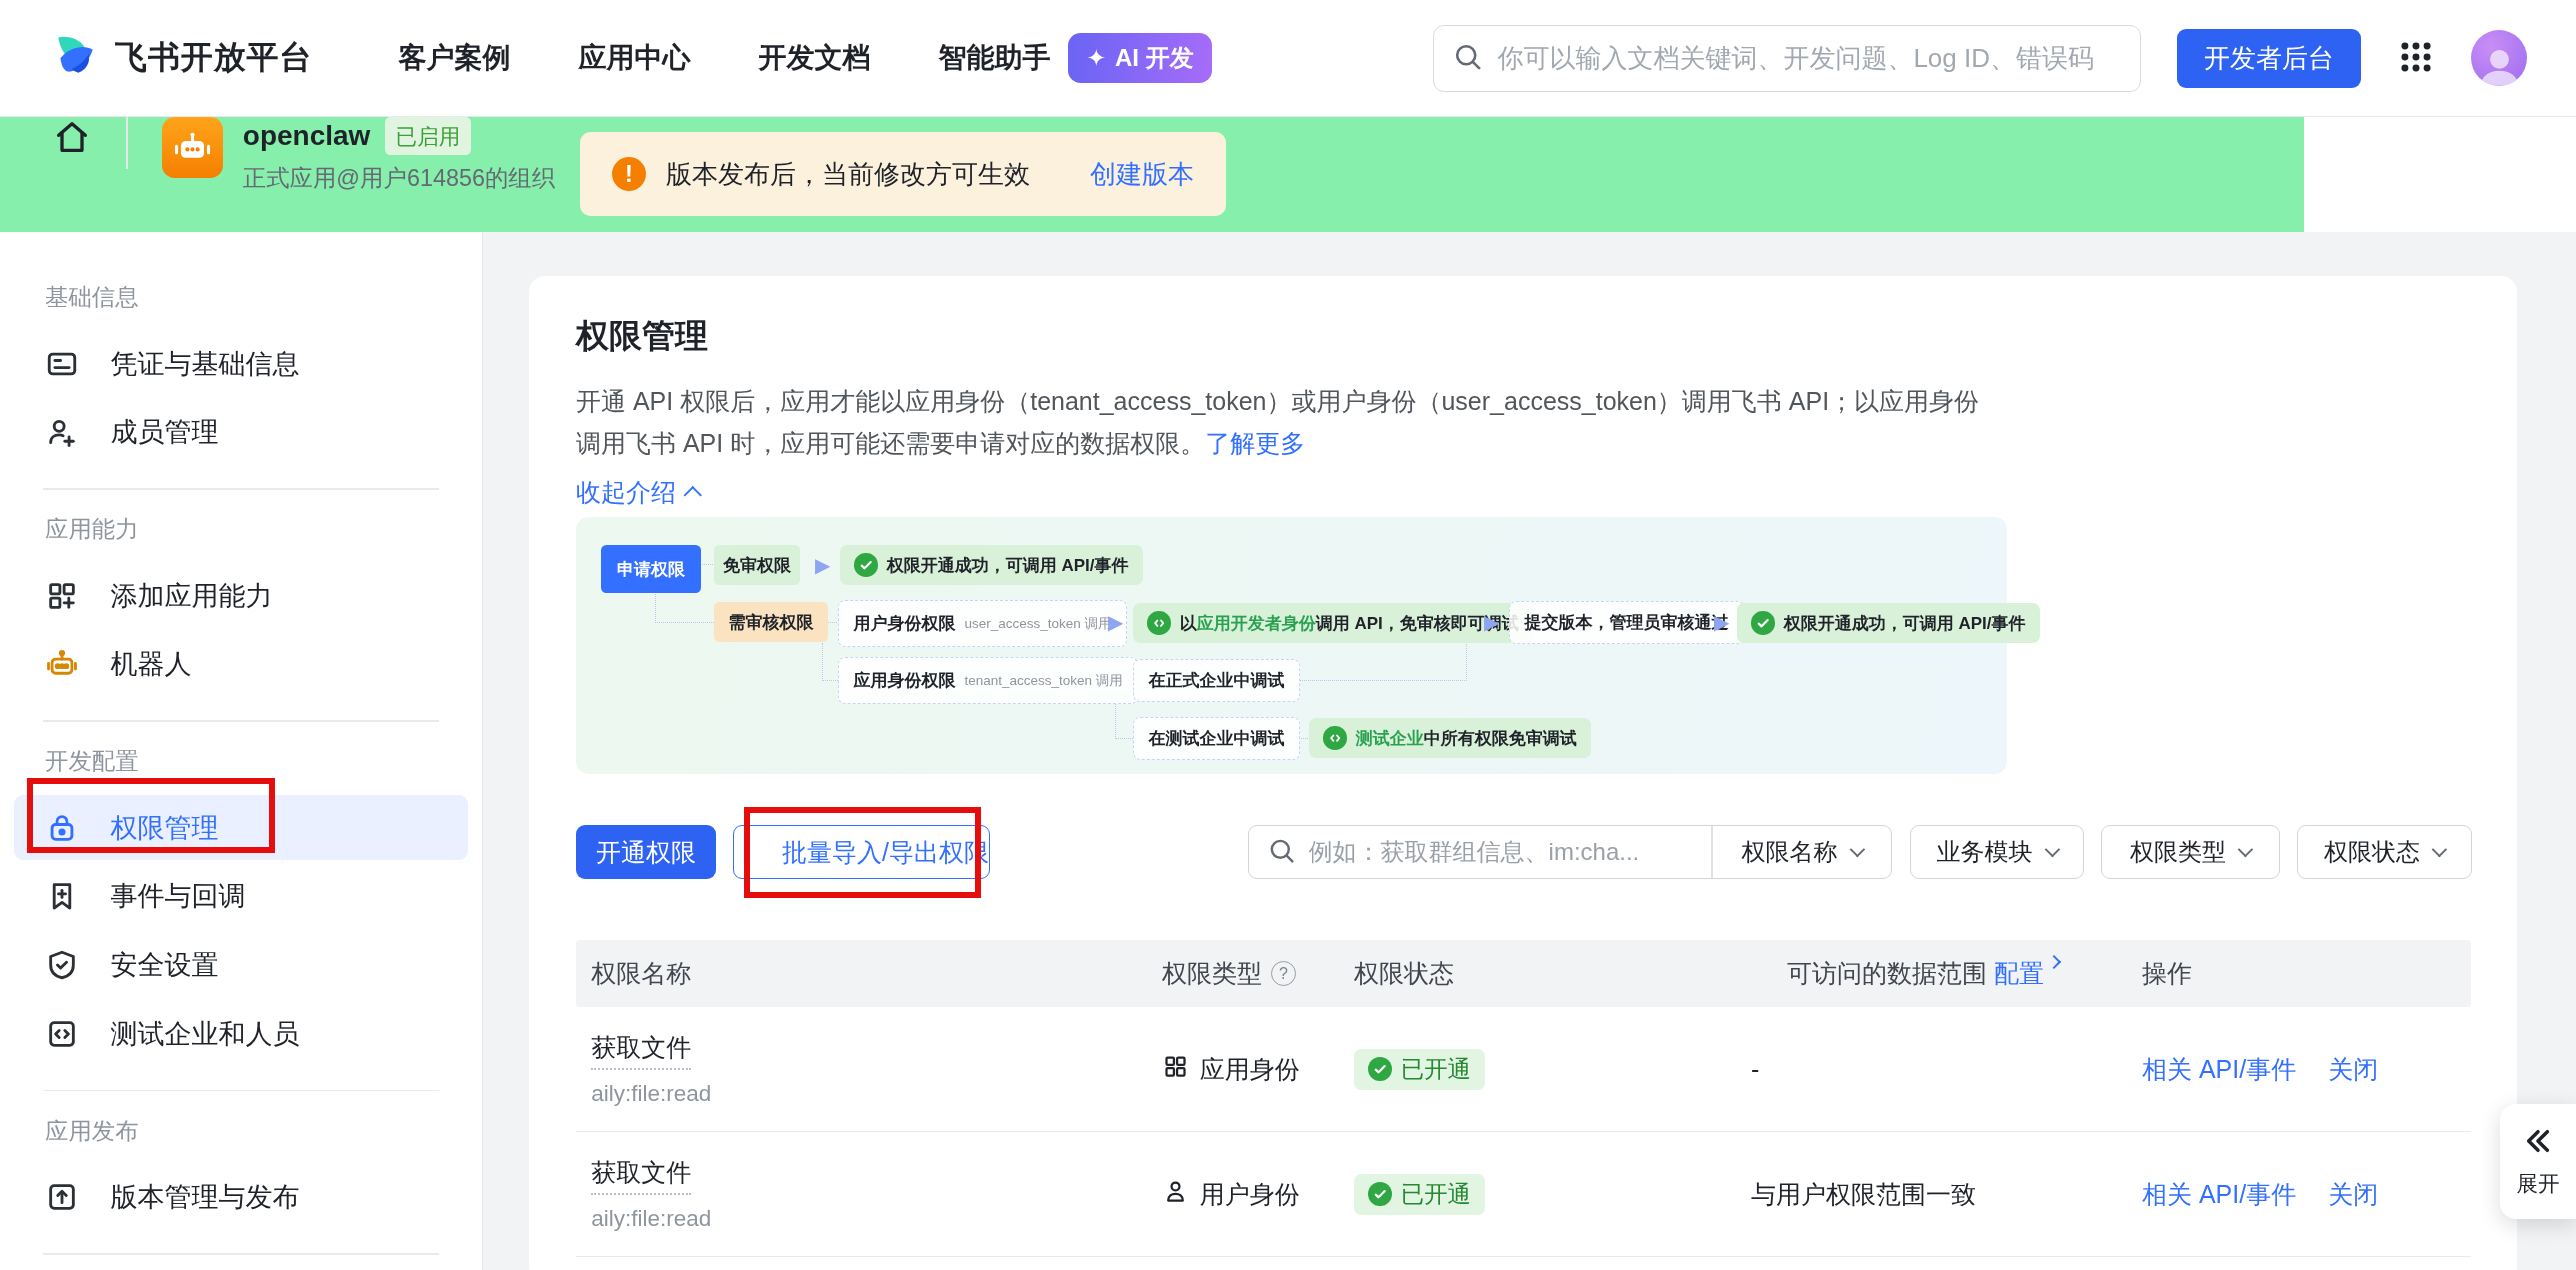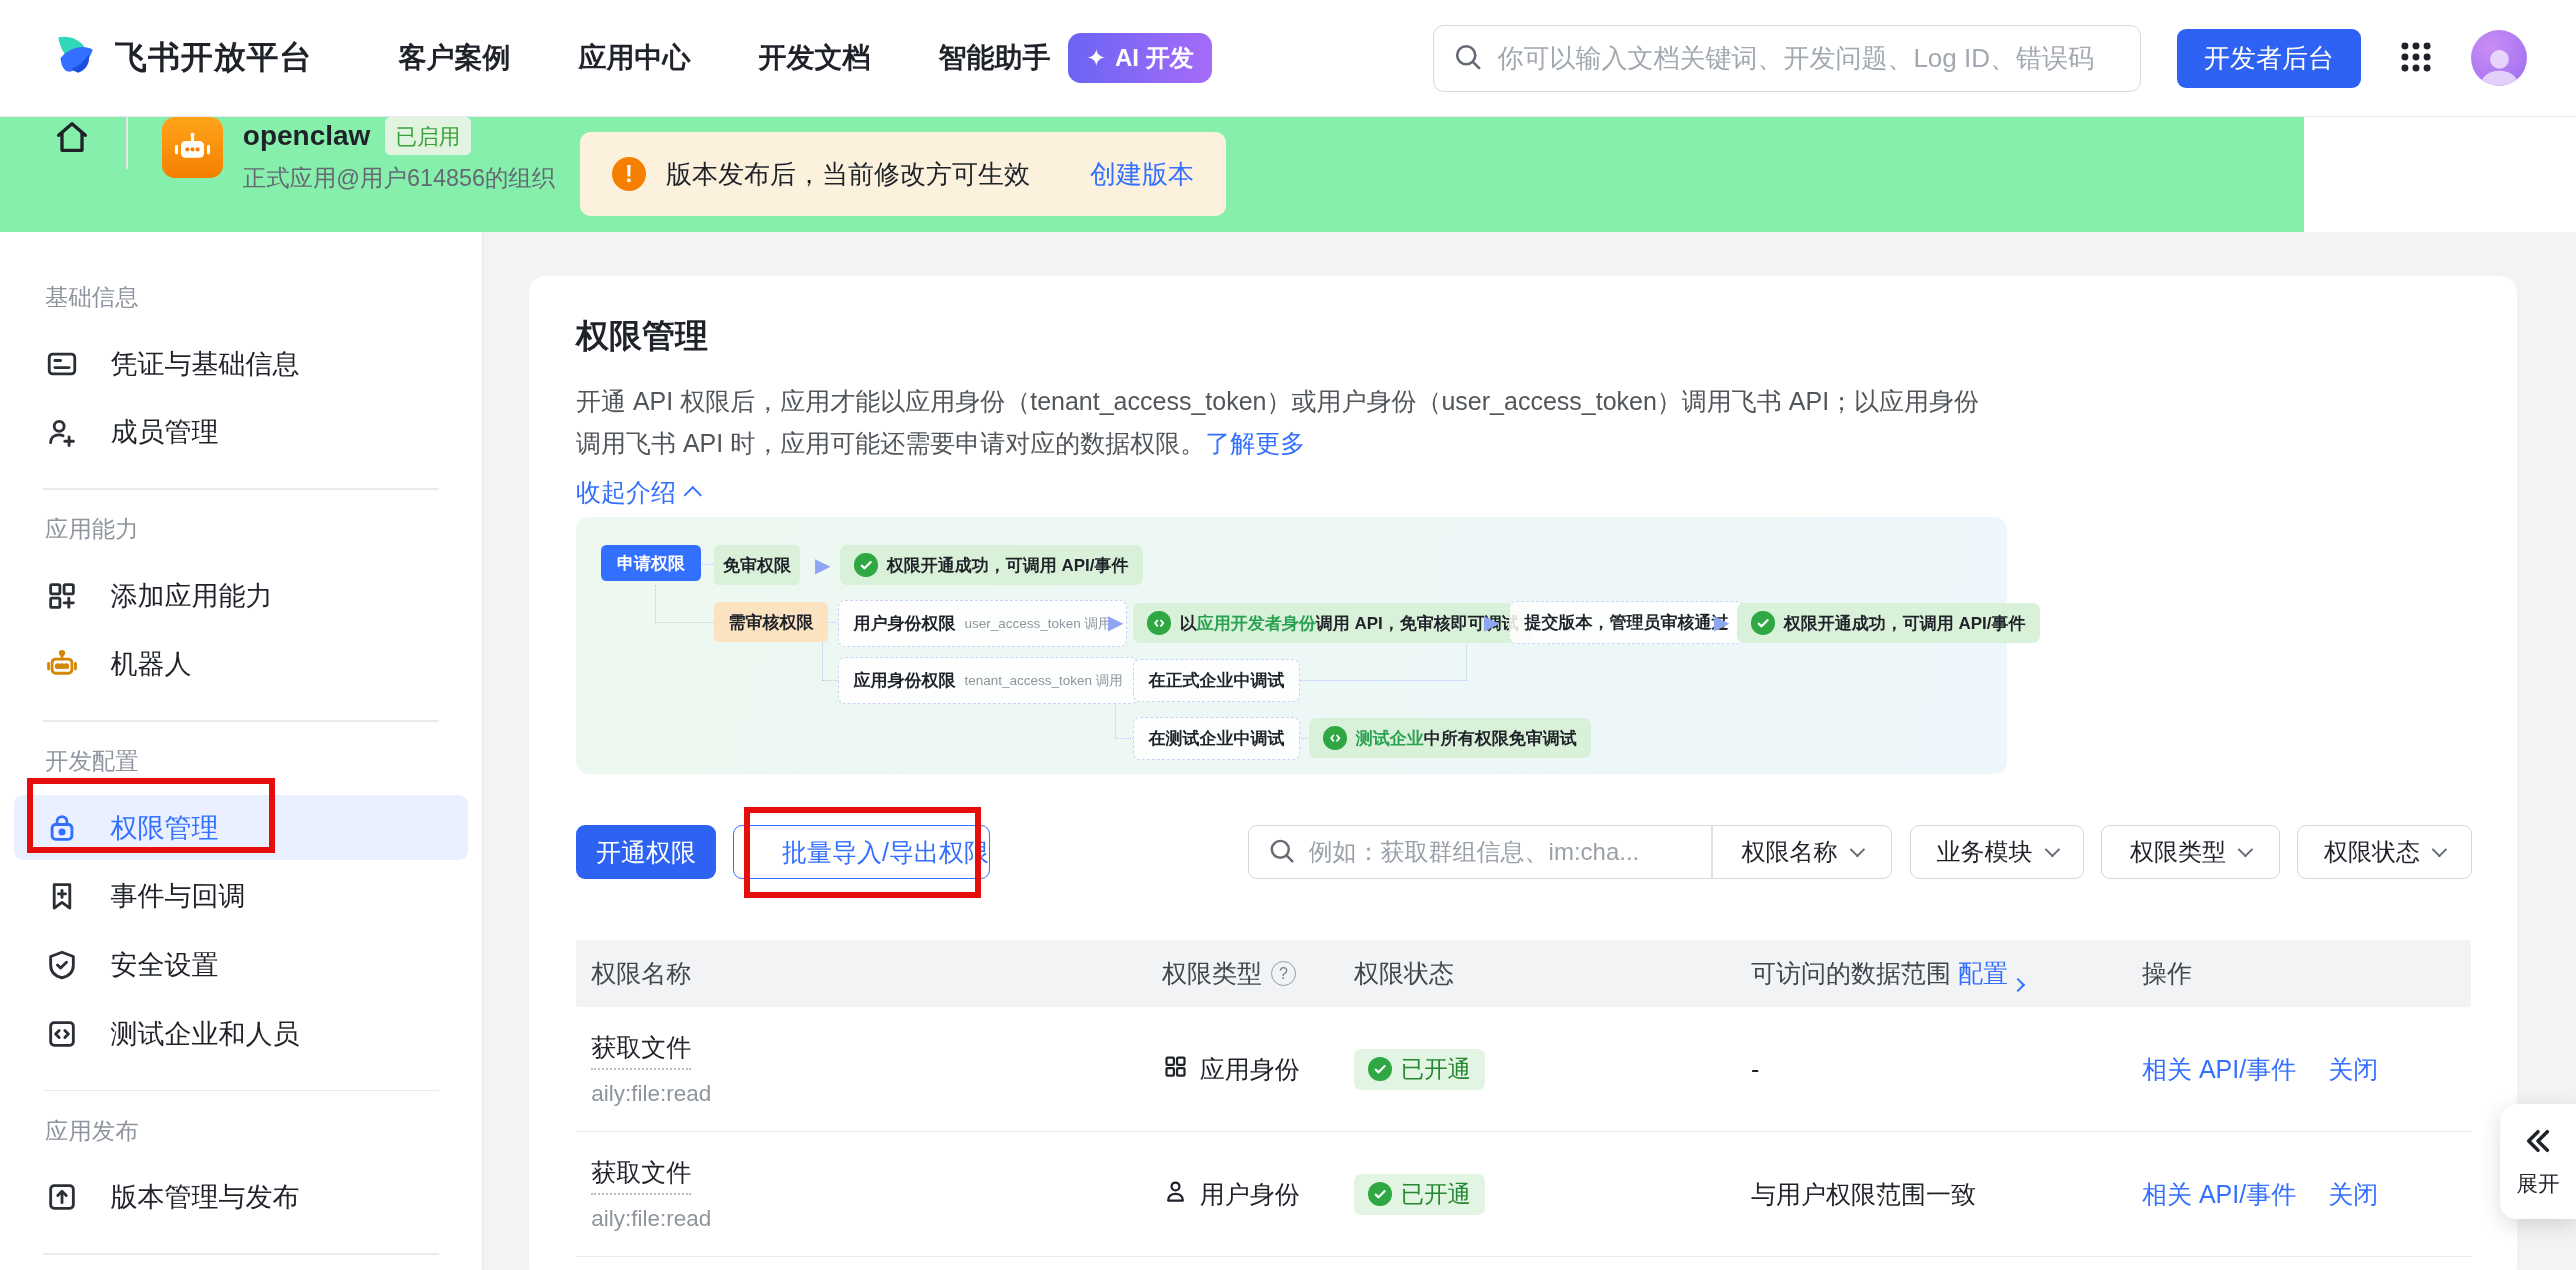--- a/index.html
+++ b/index.html
@@ -69,21 +69,21 @@
   .collapse-link { position:absolute; left:47px; top:200px; font-size:25px; color:#3370ff;
     display:flex; align-items:center; gap:12.6px; cursor:pointer; }
   .chev-up { width:12.6px; height:12.6px; border-left:2.7px solid #3370ff; border-top:2.7px solid #3370ff;
     transform:rotate(45deg) translateY(3.6px); }
 
   
   .flow-panel { position:absolute; left:47px; top:241px; width:1431px; height:257px; border-radius:12.6px;
     background:linear-gradient(105deg,#edf8f0,#edf6fa); }
   .fnode { position:absolute; display:inline-flex; align-items:center; white-space:nowrap;
     font-size:17px; font-weight:bold; }
-  .fx-blue { background:#3370ff; color:#fff; border-radius:5.4px; padding:0 16px; height:36px; }
+  .fx-blue { background:#3370ff; color:#fff; border-radius:5.4px; padding:0 16px; height:48px; }
   .fx-green-tag { background:#d9f0d9; border-radius:5.4px; padding:0 9px; height:40px; }
   .fx-orange-tag { background:#fbe3c2; border-radius:5.4px; padding:0 14.4px; height:40px; }
   .fx-dashed { border:1.8px dashed #c6d6f2; background:rgba(255,255,255,.85); border-radius:7.2px;
     padding:0 14.4px; height:47px; gap:9px; }
   .fx-dashed .note { font-size:13.5px; font-weight:normal; color:#8f959e; }
   .fchip { background:#d9f0d9; border-radius:7.2px; padding:0 14.4px; height:40px; gap:9px; }
   .fchip .glink { color:#28a150; }
   .ficon { width:23.4px; height:23.4px; border-radius:50%; background:#2fa844; flex:0 0 23.4px;
     display:flex; align-items:center; justify-content:center; }
   .farrow { position:absolute; color:#8ea6f2; font-size:20px; line-height:20px; }
@@ -124,21 +124,21 @@
   .status-pill { display:inline-flex; align-items:center; gap:9px; height:41px; padding:0 14.4px;
     background:#e2f5e2; border-radius:7.2px; }
   .status-pill .ficon { width:24px; height:24px; background:#2fa844; }
   .status-text { font-size:23.4px; color:#258832; }
   .ops { display:flex; gap:32px; font-size:25px; }
   .qmark { width:25px; height:25px; border:1.8px solid #979da6; border-radius:50%; color:#7d838c;
     display:inline-flex; align-items:center; justify-content:center; font-size:16px; margin-left:9px; }
   .qmark::after { content:"?"; }
   .chev-right { width:10px; height:10px; border-right:2.7px solid #3370ff; border-top:2.7px solid #3370ff;
     transform:rotate(45deg); display:inline-block; margin-left:5.4px; }
-  .head-range { display:flex; align-items:flex-end; }
+  .head-range { display:flex; align-items:flex-start;margin-left:36px; }
 
   
   .red-rect { position:absolute; border:6.3px solid #e60d0d; z-index:60; }
   .red-rect-1 { left:27px; top:778px; width:248px; height:75px; }
   .red-rect-2 { left:744px; top:807px; width:237px; height:91px; }
   .expand-panel { position:absolute; right:0; top:1104px; width:76px; height:115px; background:#fff;
     border-radius:16px 0 0 16px; box-shadow:0 5.4px 21.6px rgba(0,0,0,.14); z-index:40;
     display:flex; flex-direction:column; align-items:center; justify-content:center; gap:9px; cursor:pointer; }
   .expand-label { font-size:21.6px; }
 </style>

